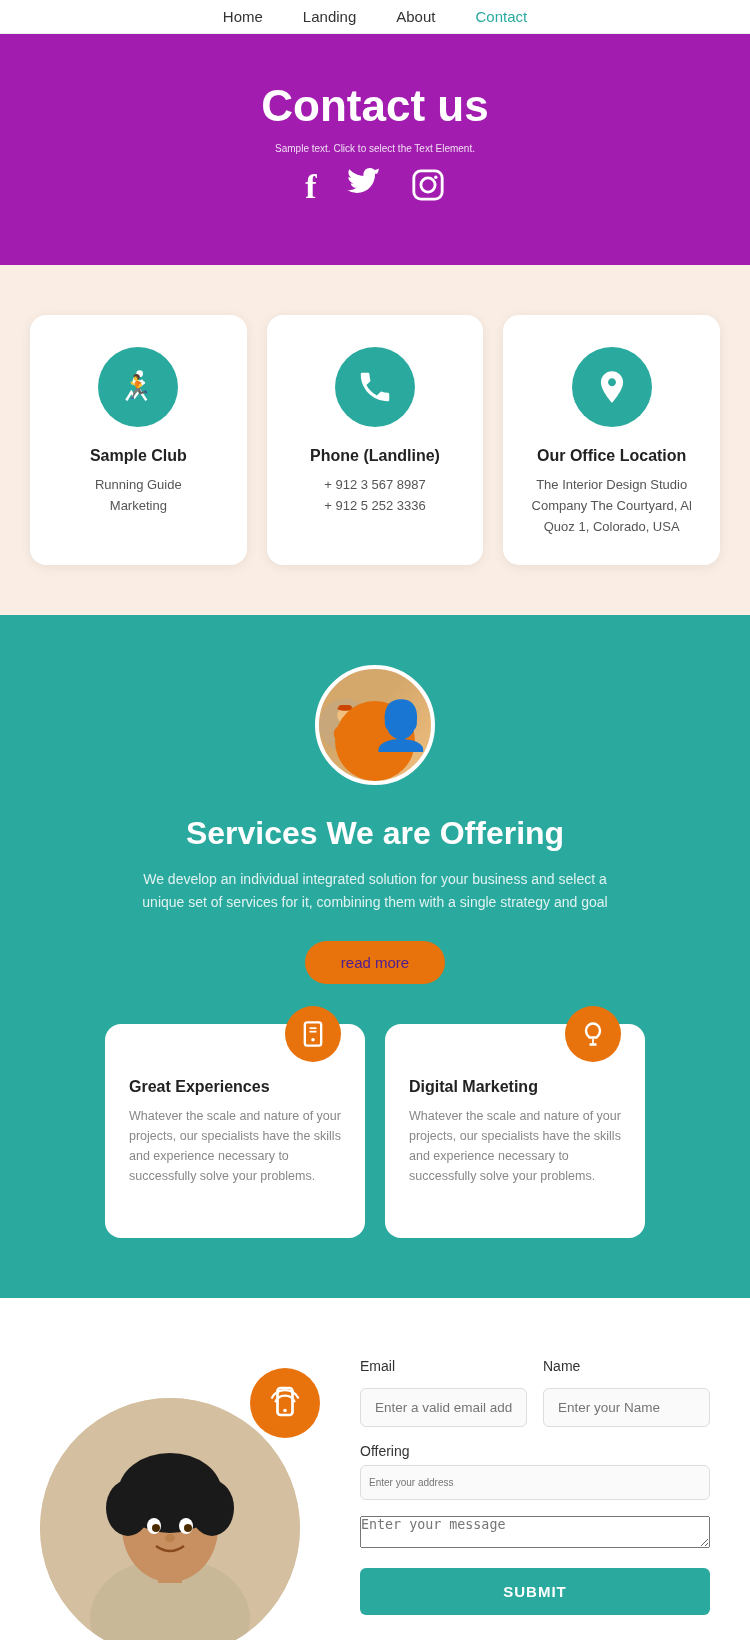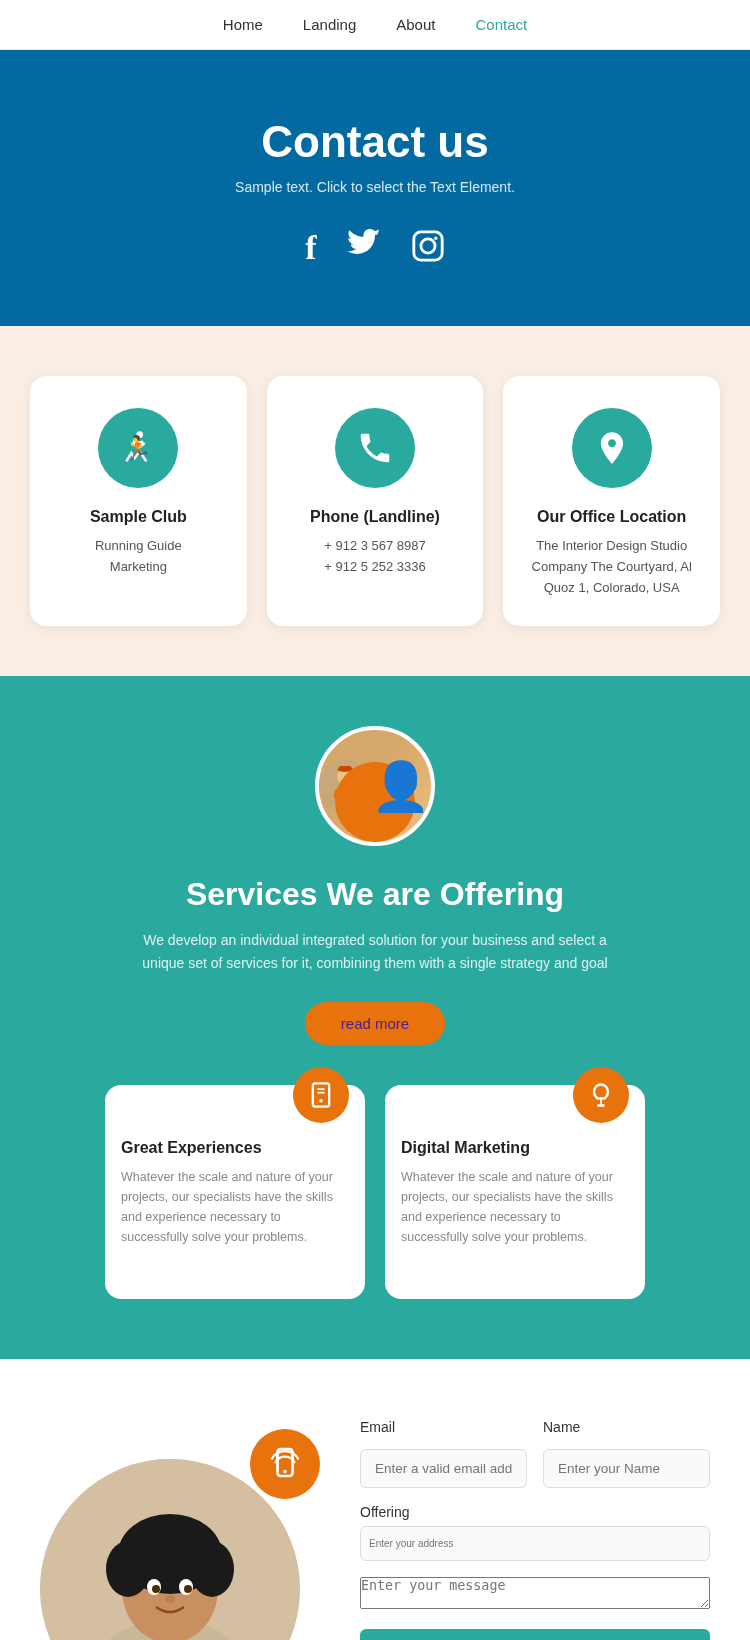--- a/index.html
+++ b/index.html
@@ -1,38 +1,38 @@
 <!DOCTYPE html>
 <html><head>
   <meta charset="utf-8">
   <style>
     * { box-sizing: border-box; margin: 0; padding: 0; }
     body { font-family: 'Segoe UI', Arial, sans-serif; width: 750px; background: #fff; }
 
     
     nav {
       display: flex; justify-content: center; gap: 40px;
-      padding: 16px 0; background: #fff; border-bottom: 1px solid #eee;
+      padding: 8px 0; background: #fff; border-bottom: 1px solid #eee;
     }
     nav a {
       text-decoration: none; font-size: 15px; color: #333;
     }
     nav a.active { color: #2aaa9e; }
 
     
     .hero {
-      background: #0369a1;
+      background: #a21caf;
       text-align: center;
-      padding: 67px 20px 55px;
+      padding: 47px 20px 55px;
     }
     .hero h1 {
       color: #fff; font-size: 44px; font-weight: 700; margin-bottom: 12px;
     }
     .hero p {
-      color: rgba(255,255,255,0.85); font-size: 14px; margin-bottom: 34px;
+      color: rgba(255,255,255,0.85); font-size: 10px; margin-bottom: 14px;
     }
     .hero .social-icons {
       display: flex; justify-content: center; gap: 30px;
     }
     .social-icon {
       font-size: 34px; color: #fff;
     }
 
     
     .cards-section {
@@ -106,21 +106,21 @@
       border: none; border-radius: 25px;
       padding: 13px 36px; font-size: 15px;
       cursor: pointer;
     }
     .service-cards {
       display: flex; gap: 20px; justify-content: center;
       margin-top: 40px;
     }
     .service-card {
       background: #fff; border-radius: 16px;
-      padding: 20px 16px 24px;
+      padding: 20px 24px 24px;
       text-align: left; flex: 1; max-width: 260px;
       position: relative;
     }
     .service-icon {
       width: 56px; height: 56px; border-radius: 50%;
       background: #e8720c;
       display: flex; align-items: center; justify-content: center;
       font-size: 24px; color: #fff;
       margin: -38px 0 16px auto;
     }

